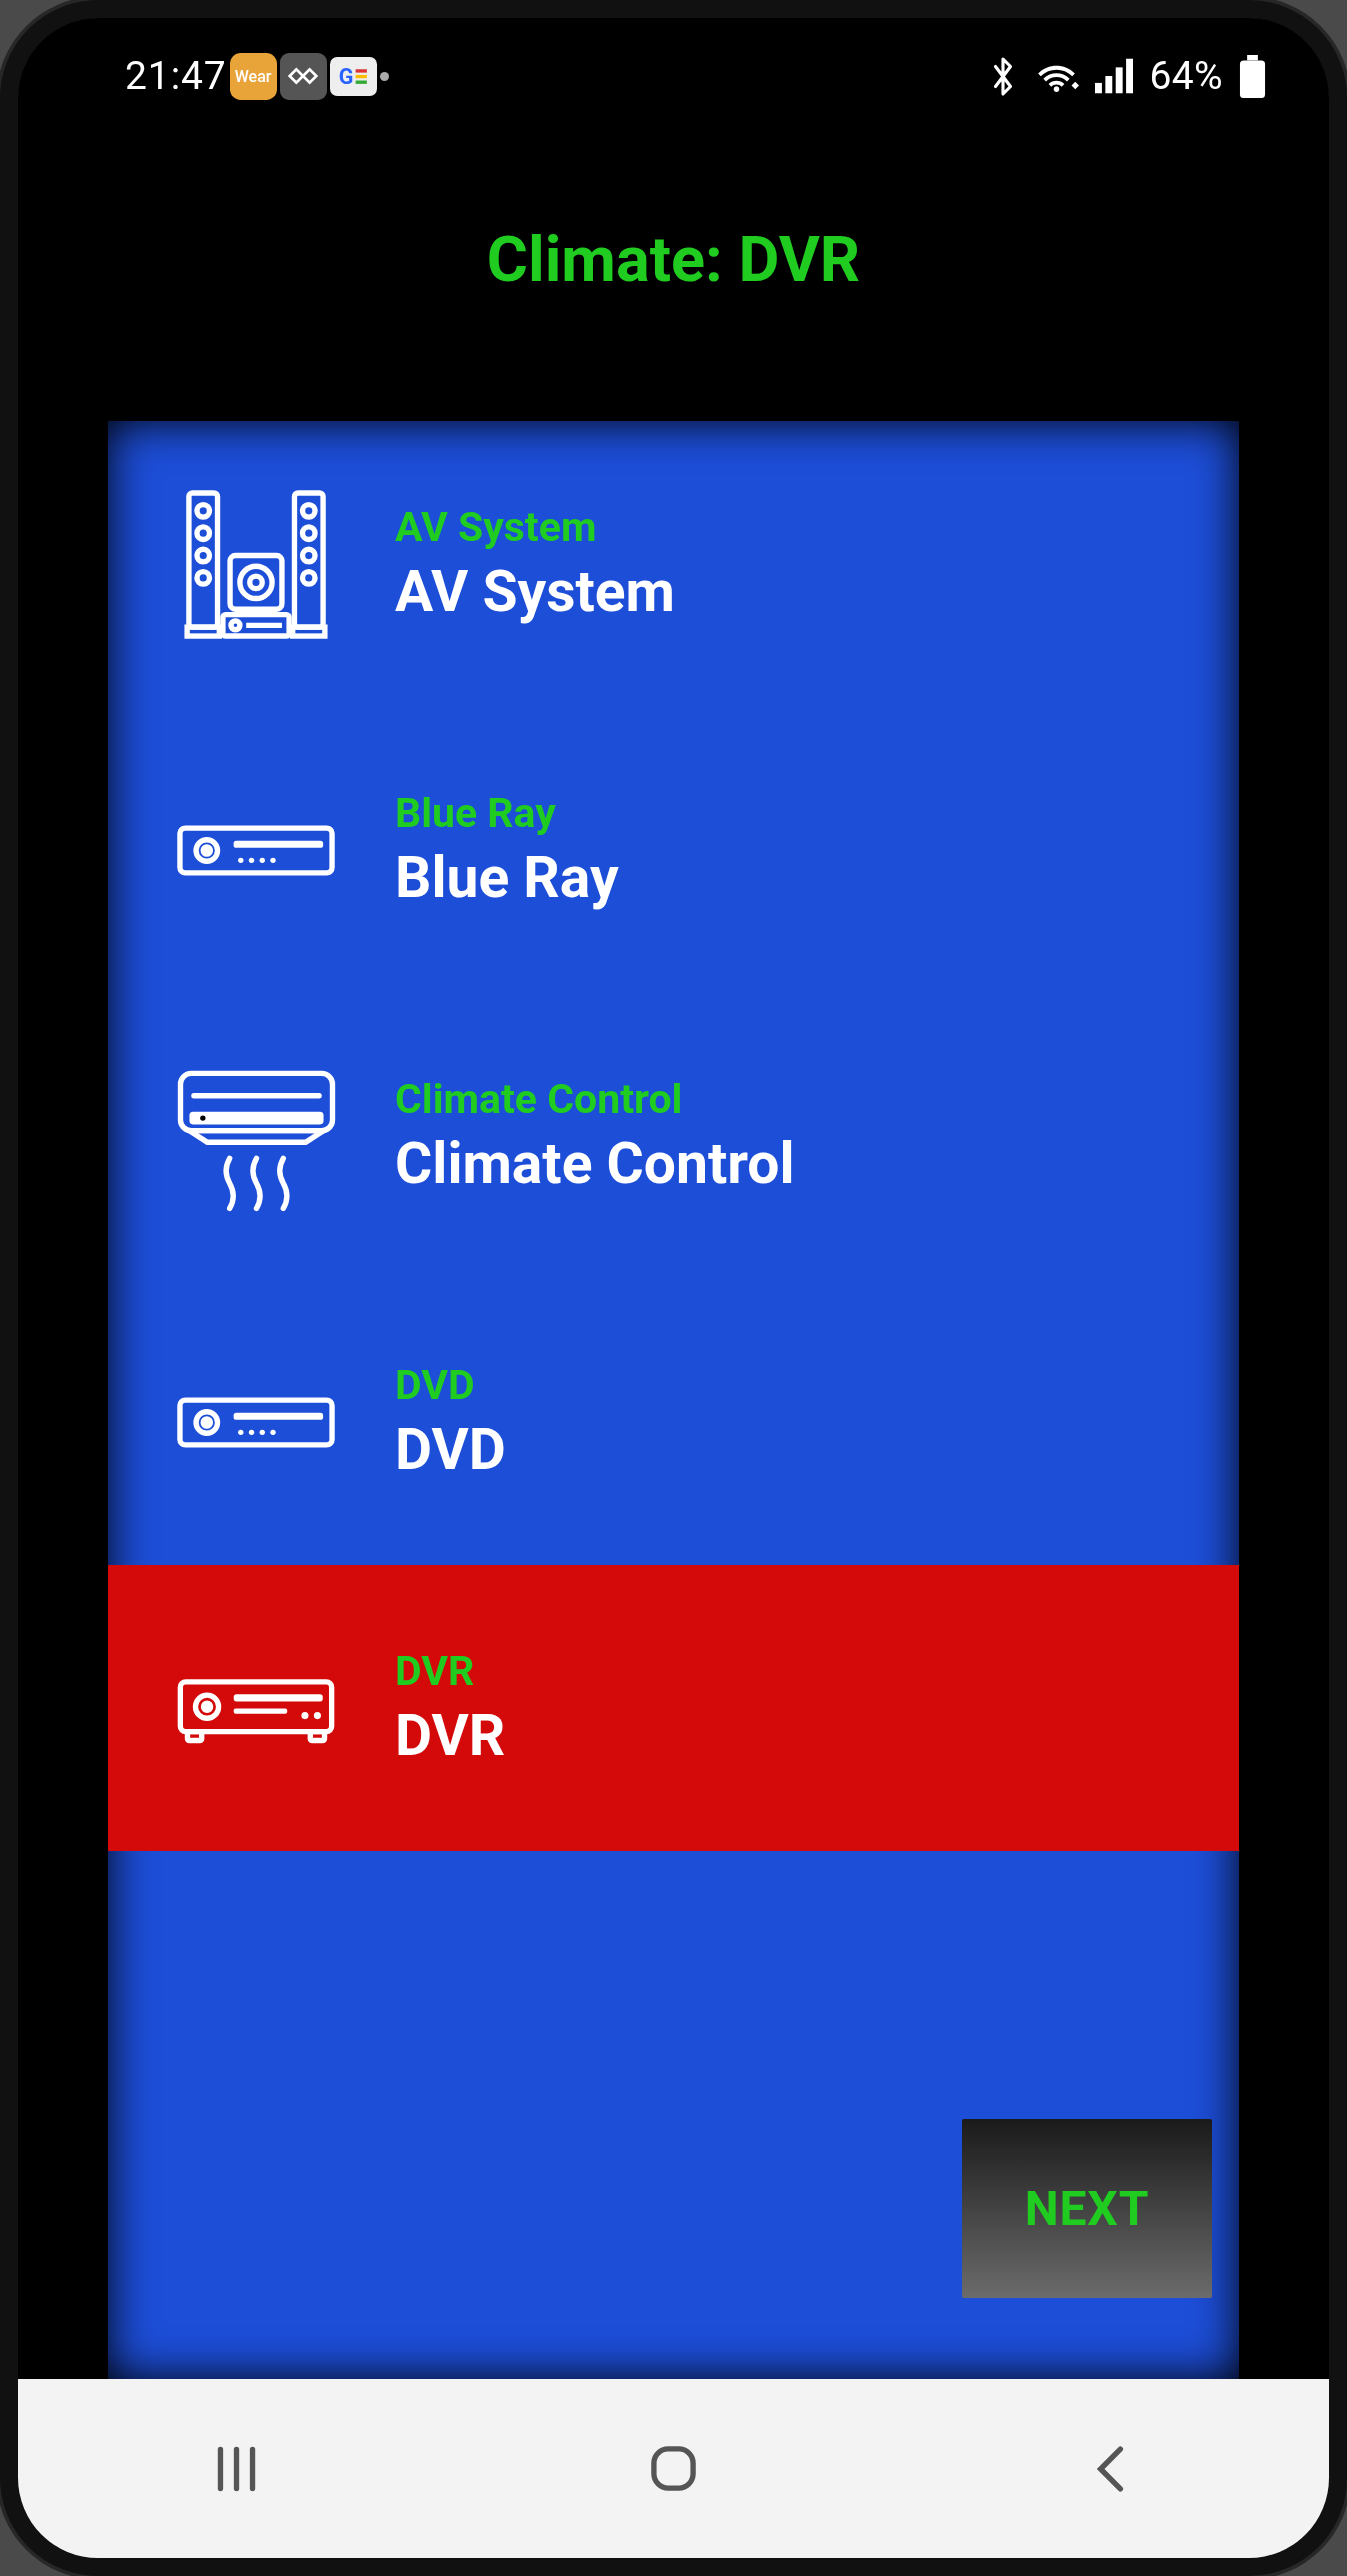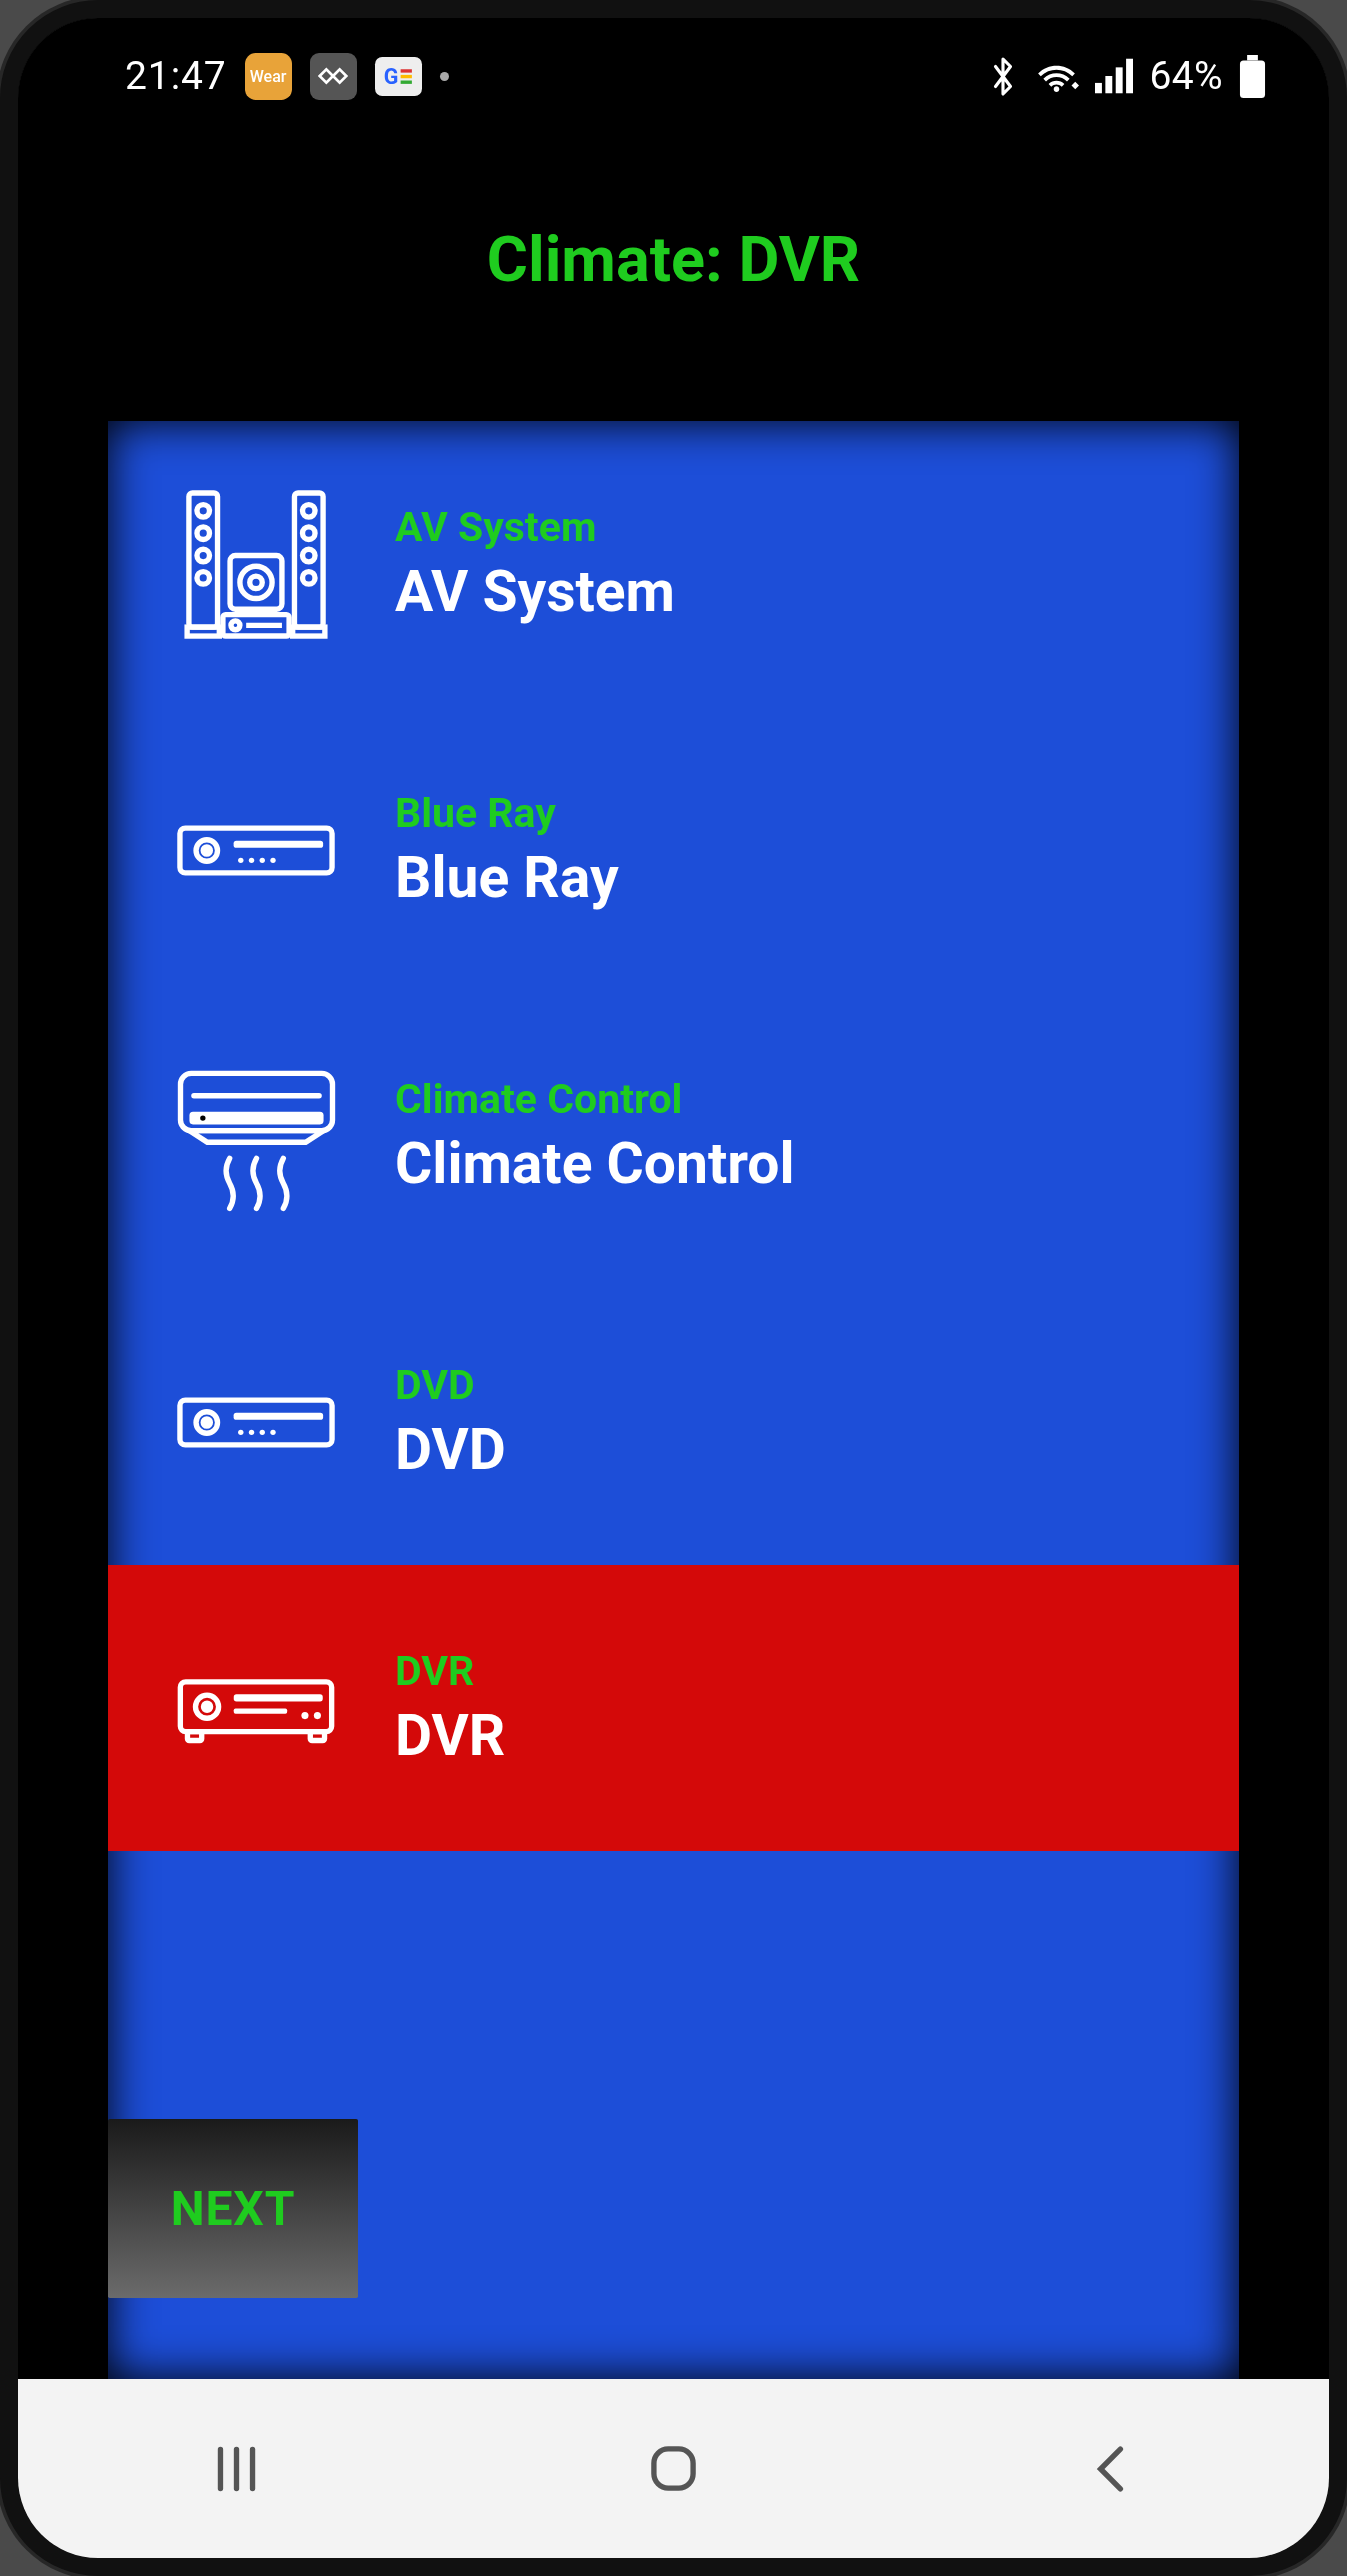--- a/index.html
+++ b/index.html
@@ -33,21 +33,21 @@
   .status-bar {
     height: 116px;
     display: flex;
     align-items: center;
     justify-content: space-between;
     padding: 0 63px 0 107px;
     color: #fff;
     font-size: 39px;
     font-weight: 400;
   }
-  .status-left { display: flex; align-items: center; gap: 18px; }
+  .status-left { display: flex; align-items: center; gap: 3px; }
   .status-right { display: flex; align-items: center; gap: 16px; }
   .status-time { letter-spacing: 0.9px; }
   .stat-icon { display: inline-flex; align-items: center; justify-content: center; }
   .wear-badge {
     width: 47px; height: 47px; background: #e8a339; border-radius: 10.7px;
     font-size: 16px; color: #fff; display:flex;align-items:center;justify-content:center;
     font-weight:500;
   }
   .hand-badge {
     width: 47px; height: 47px; background: #555; border-radius: 9px;
@@ -101,20 +101,21 @@
     align-items: center;
     justify-content: center;
     flex-shrink: 0;
   }
   .device-text-cell { display:flex; flex-direction:column; gap:7.2px; }
   .dev-category { color: #1fcc1f; font-size: 41px; font-weight: 700; }
   .dev-name { color: #fff; font-size: 57px; font-weight: 700; }
 
   .next-row {
     display:flex;
+    justify-content:flex-end;
     padding: 134px 27px 27px 0;
   }
   .next-button {
     width: 250px;
     height: 179px;
     background: linear-gradient(180deg, #1a1a1a 0%, #6b6b6b 100%);
     color: #1fcc1f;
     font-size: 48px;
     font-weight: 700;
     display:flex;align-items:center;justify-content:center;

